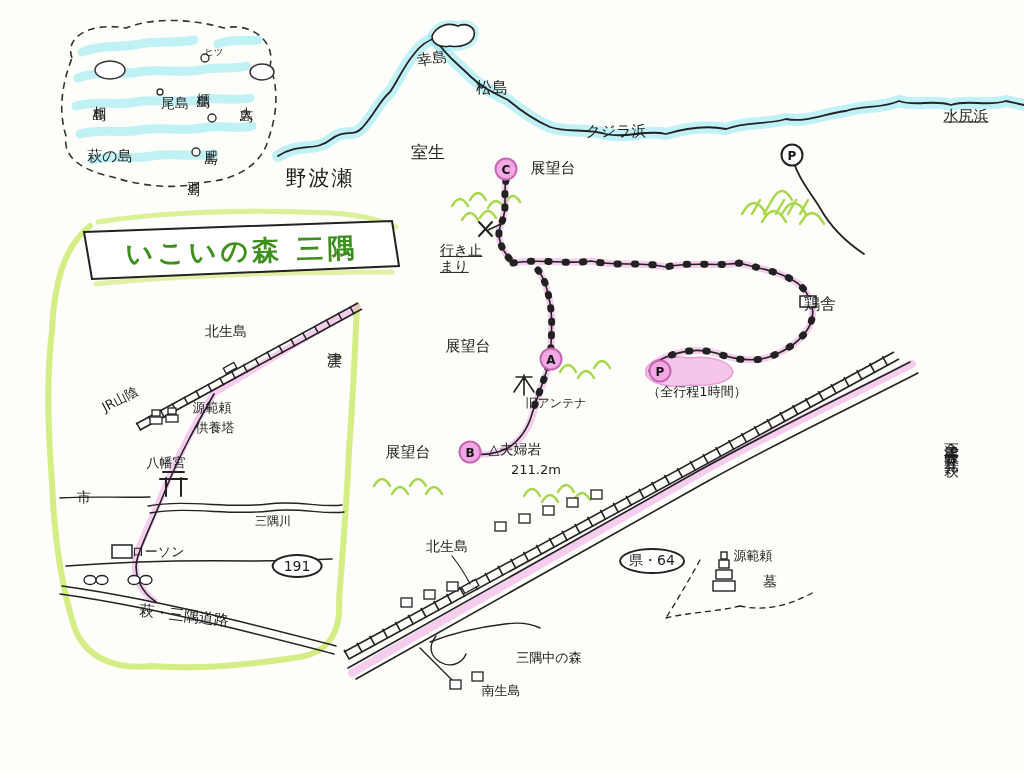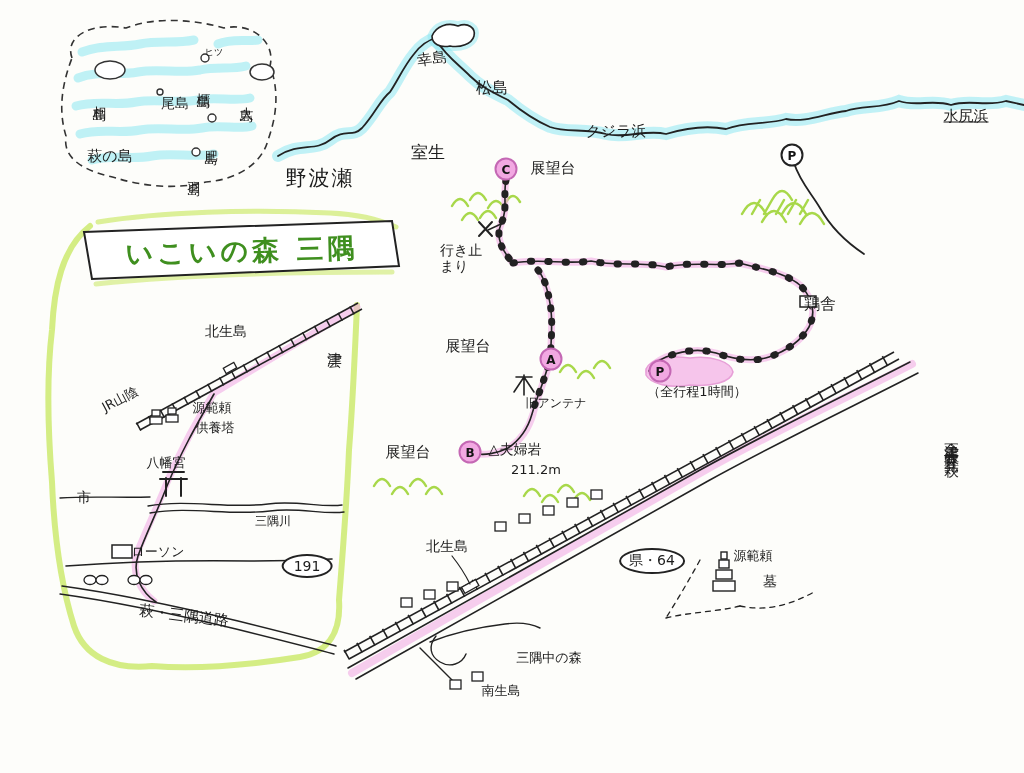--- a/index.html
+++ b/index.html
@@ -182,42 +182,42 @@
   <div class="lbl" style="left:432px;top:59px;font-size:15px;transform:translate(-50%,-50%) rotate(-8deg);">幸島</div>
   <div class="lbl" style="left:492px;top:88px;font-size:16px;">松島</div>
   <div class="lbl" style="left:592px;top:131px;font-size:15px;margin-left:24px;">クジラ浜</div>
   <div class="lbl" style="left:966px;top:116px;font-size:15px;text-decoration:underline;">水尻浜</div>
   <div class="badge white" style="left:792px;top:155px;">P</div>
   <div class="lbl" style="left:428px;top:152px;font-size:17px;">室生</div>
   <div class="lbl" style="left:320px;top:178px;font-size:21px;letter-spacing:2px;">野波瀬</div>
 
   <div class="badge" style="left:506px;top:169px;">C</div>
   <div class="lbl" style="left:553px;top:168px;font-size:15px;">展望台</div>
-  <div class="lbl wrap" style="left:464px;top:258px;width:48px;font-size:14px;">行き止まり</div>
+  <div class="lbl wrap" style="left:464px;top:258px;width:48px;font-size:14px;text-decoration:underline;">行き止まり</div>
   <div class="lbl" style="left:468px;top:346px;font-size:15px;">展望台</div>
   <div class="badge" style="left:551px;top:359px;">A</div>
   <div class="lbl" style="left:556px;top:403px;font-size:12px;">旧アンテナ</div>
   <div class="badge" style="left:470px;top:452px;">B</div>
   <div class="lbl" style="left:515px;top:449px;font-size:14px;">△夫婦岩</div>
   <div class="lbl" style="left:536px;top:469px;font-size:13px;">211.2m</div>
   <div class="lbl" style="left:408px;top:452px;font-size:15px;">展望台</div>
   <div class="badge" style="left:660px;top:371px;">P</div>
   <div class="lbl" style="left:697px;top:391px;font-size:13px;">（全行程1時間）</div>
   <div class="lbl" style="left:820px;top:304px;font-size:16px;">鶏舎</div>
 
   <div class="lbl" style="left:226px;top:331px;font-size:14px;">北生島</div>
   <div class="lbl v" style="left:334px;top:342px;font-size:15px;">津雲</div>
   <div class="lbl" style="left:120px;top:399px;font-size:13px;transform:translate(-50%,-50%) rotate(-28deg);">JR山陰</div>
   <div class="lbl" style="left:212px;top:407px;font-size:13px;">源範頼</div>
   <div class="lbl" style="left:215px;top:427px;font-size:13px;">供養塔</div>
   <div class="lbl" style="left:166px;top:462px;font-size:13px;">八幡宮</div>
   <div class="lbl" style="left:84px;top:497px;font-size:14px;">市</div>
   <div class="lbl" style="left:273px;top:521px;font-size:12px;">三隅川</div>
   <div class="lbl" style="left:158px;top:551px;font-size:13px;">ローソン</div>
-  <div class="route" style="left:307px;top:566px;">191</div>
+  <div class="route" style="left:297px;top:566px;">191</div>
   <div class="lbl" style="left:184px;top:616px;font-size:15px;transform:translate(-50%,-50%) rotate(7deg);">萩・三隅道路</div>
 
   <div class="lbl" style="left:447px;top:546px;font-size:14px;">北生島</div>
   <div class="route" style="left:652px;top:561px;padding:2px 8px;">県・64</div>
   <div class="lbl" style="left:753px;top:555px;font-size:13px;">源範頼</div>
   <div class="lbl" style="left:770px;top:581px;font-size:14px;">墓</div>
   <div class="lbl" style="left:549px;top:657px;font-size:13px;">三隅中の森</div>
   <div class="lbl" style="left:501px;top:690px;font-size:13px;">南生島</div>
 
   <div class="lbl v" style="left:951px;top:442px;font-size:15px;">至津雲・飯井・三見・萩</div>

